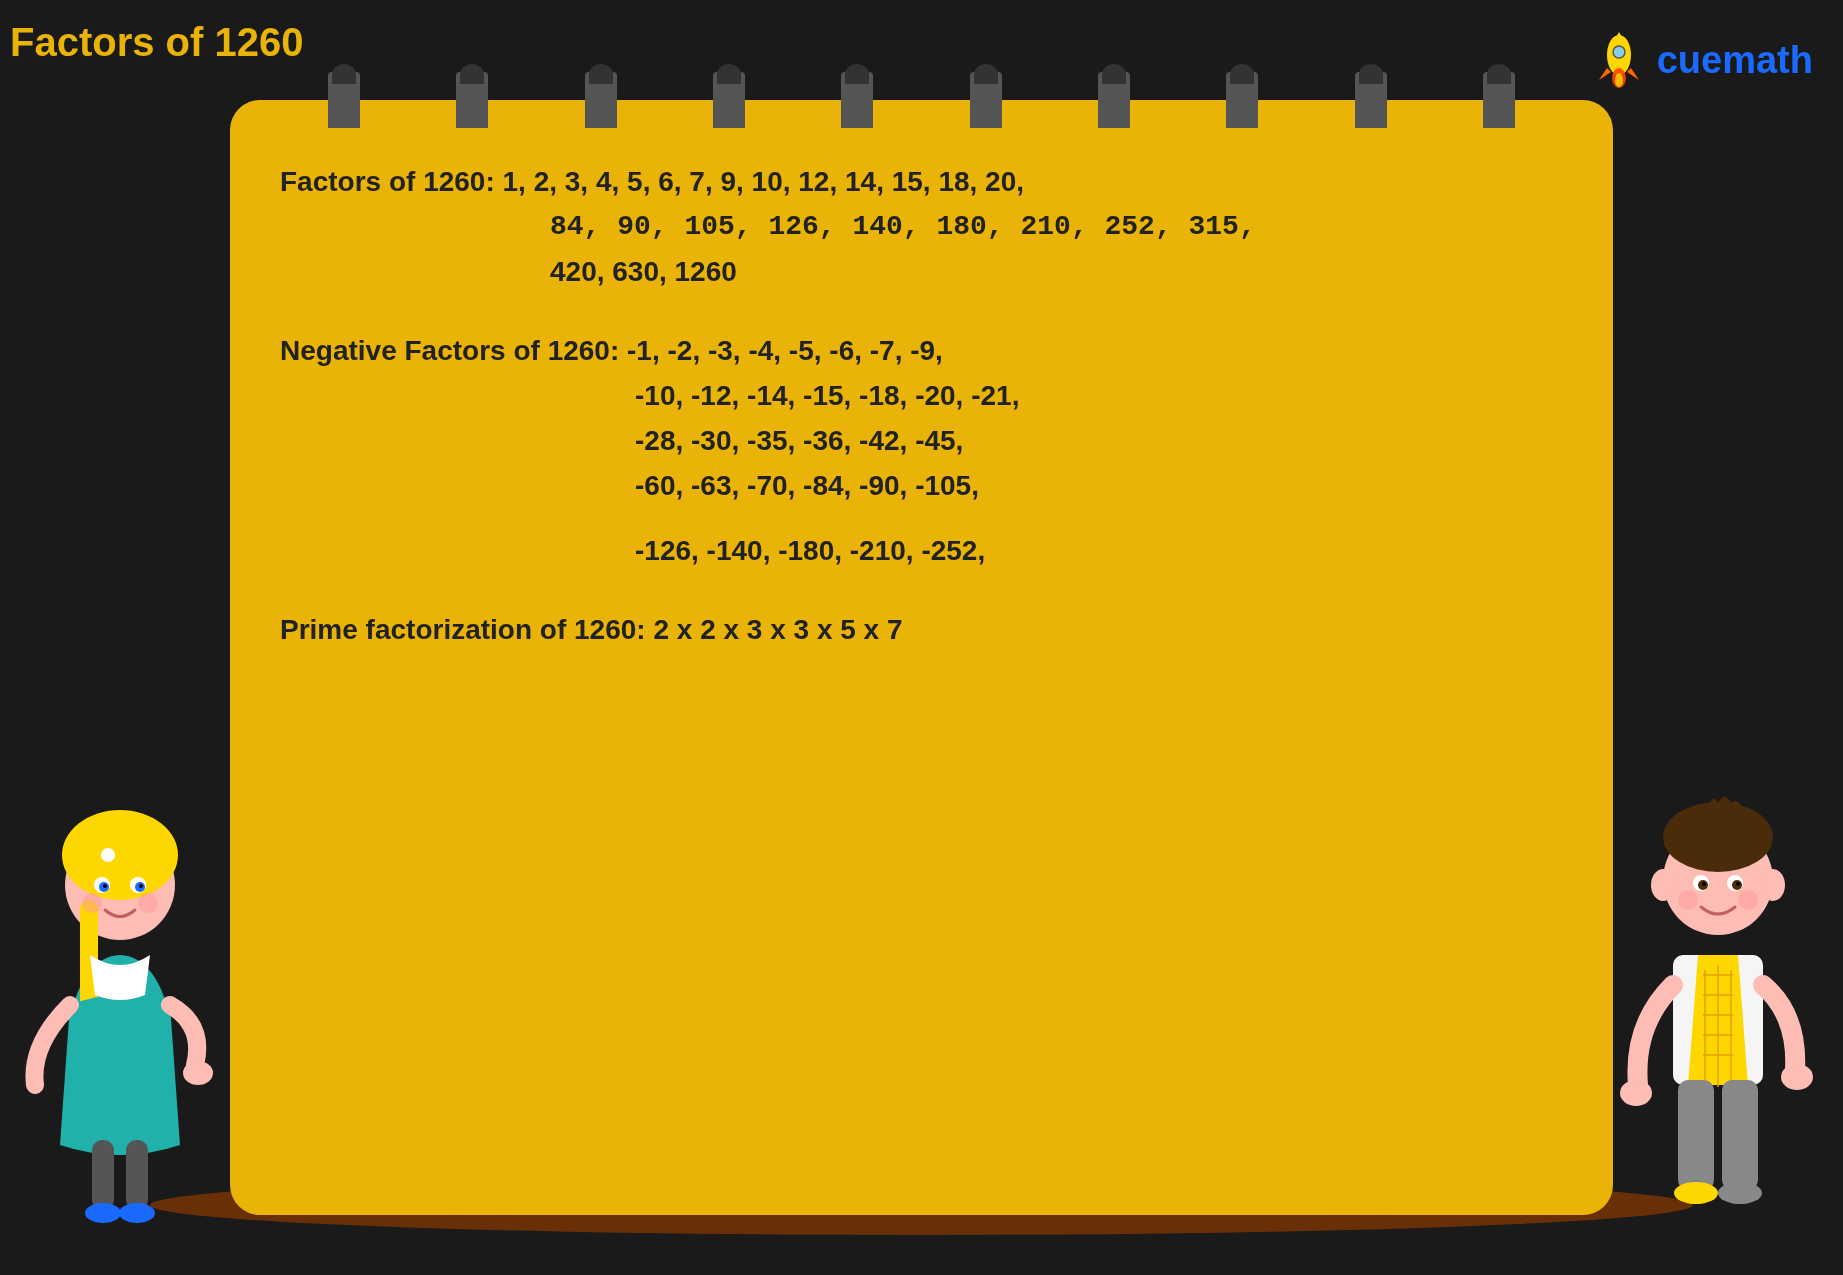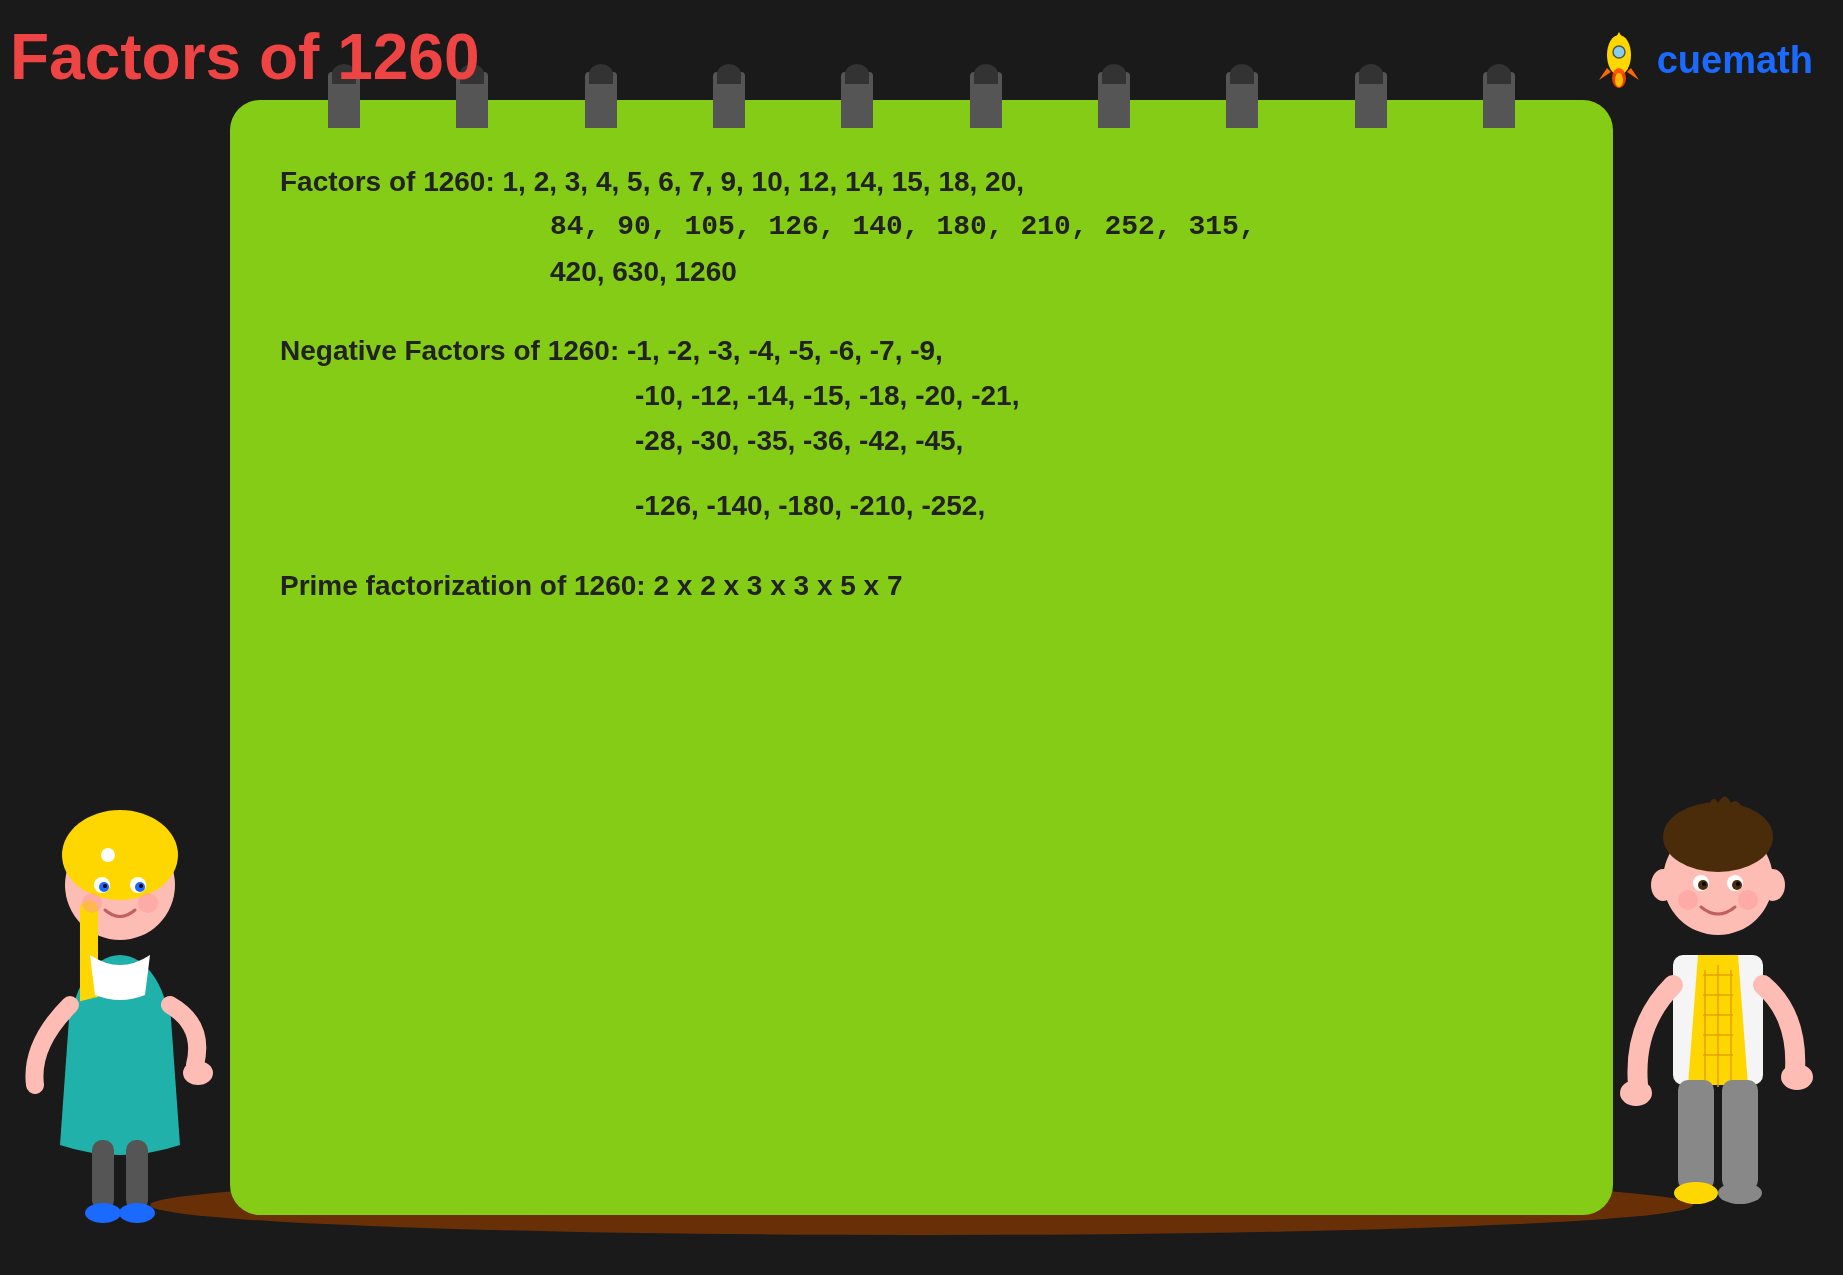--- a/index.html
+++ b/index.html
@@ -11,23 +11,23 @@
       font-family: 'Arial', sans-serif;
       position: relative;
       overflow: hidden;
     }
 
     
     #page-title {
       position: absolute;
       top: 20px;
       left: 10px;
-      font-size: 64px;
+      font-size: 40px;
       font-weight: bold;
-      color: #ef4444;
+      color: #eab308;
       z-index: 10;
     }
 
     
     #cuemath-logo {
       position: absolute;
       top: 30px;
       right: 30px;
       display: flex;
       align-items: center;
@@ -48,21 +48,21 @@
       z-index: 1;
     }
 
     
     .notebook {
       position: absolute;
       top: 100px;
       left: 230px;
       right: 230px;
       bottom: 60px;
-      background: #84cc16;
+      background: #eab308;
       border-radius: 30px;
       z-index: 5;
       padding: 60px 50px 40px 50px;
     }
 
     
     .spirals {
       position: absolute;
       top: -28px;
       left: 50px;
@@ -274,20 +274,21 @@
       <span> 1, 2, 3, 4, 5, 6, 7, 9, 10, 12, 14, 15, 18, 20,</span>
       <div style="padding-left:270px;font-family:Liberation Mono, monospace;">84, 90, 105, 126, 140, 180, 210, 252, 315,</div>
       <div style="padding-left:270px;">420, 630, 1260</div>
     </div>
 
     <div class="negative-section">
       <span style="font-weight:700;">Negative Factors of 1260:</span>
       <span> -1, -2, -3, -4, -5, -6, -7, -9,</span>
       <div style="padding-left:355px;">-10, -12, -14, -15, -18, -20, -21,</div>
       <div style="padding-left:355px;">-28, -30, -35, -36, -42, -45,</div>
+      <div style="padding-left:355px;">-60, -63, -70, -84, -90, -105,</div>
       <div style="padding-left:355px;margin-top:20px;">-126, -140, -180, -210, -252,</div>
     </div>
 
     <div class="prime-section">
       <span style="font-weight:900;text-align:center;">Prime factorization of 1260:</span>
       <span> 2 x 2 x 3 x 3 x 5 x 7</span>
     </div>
 
   </div>
 </div>

